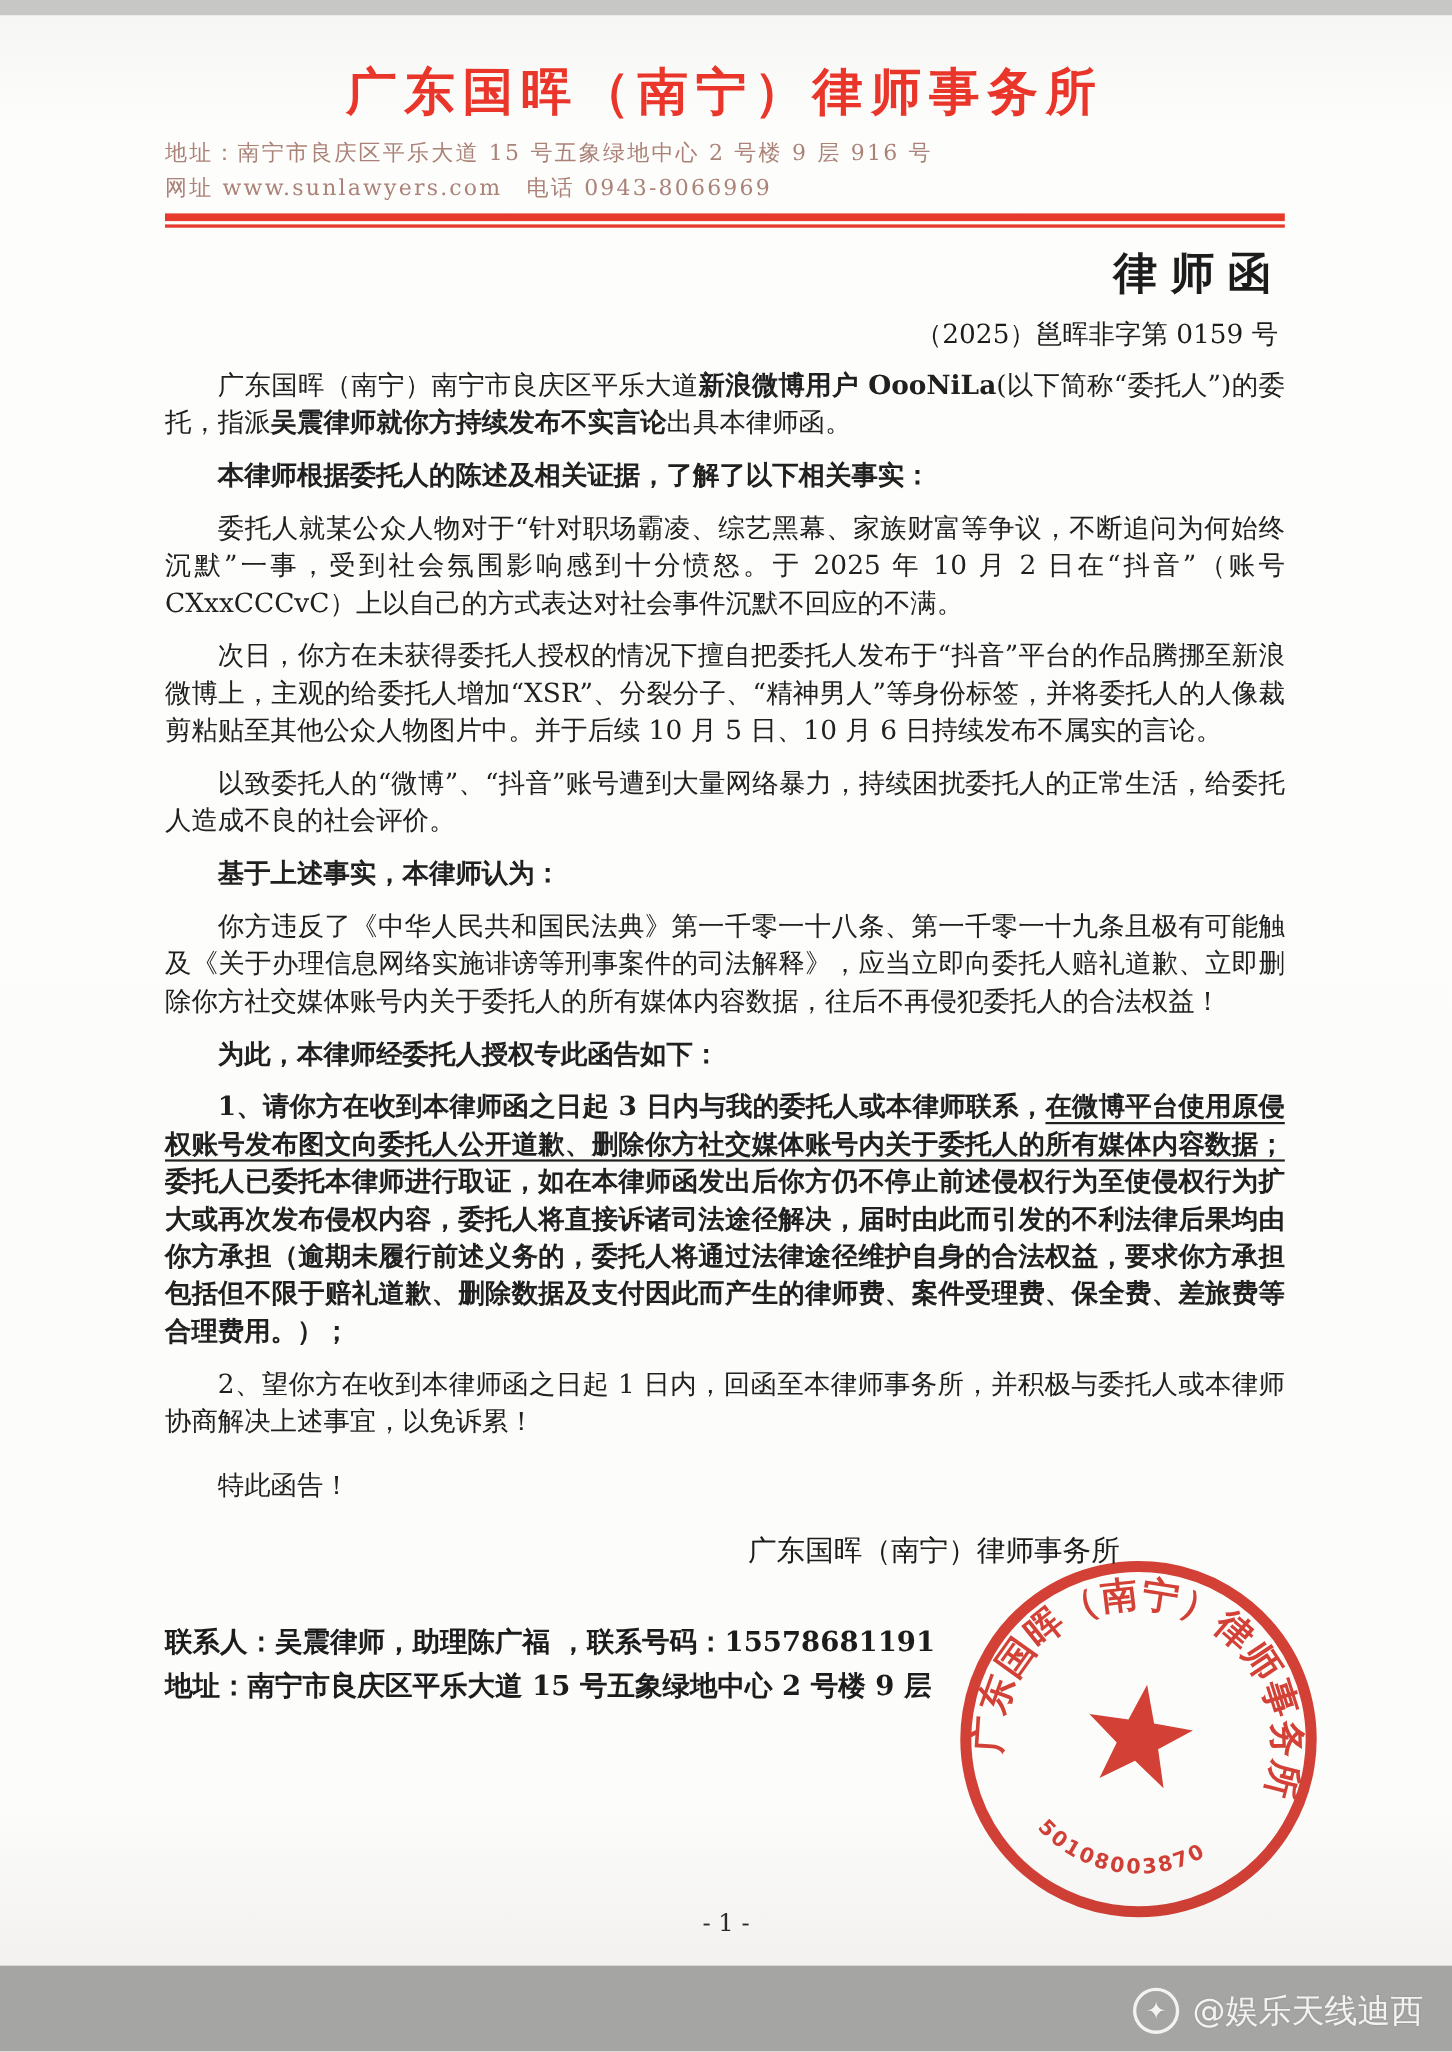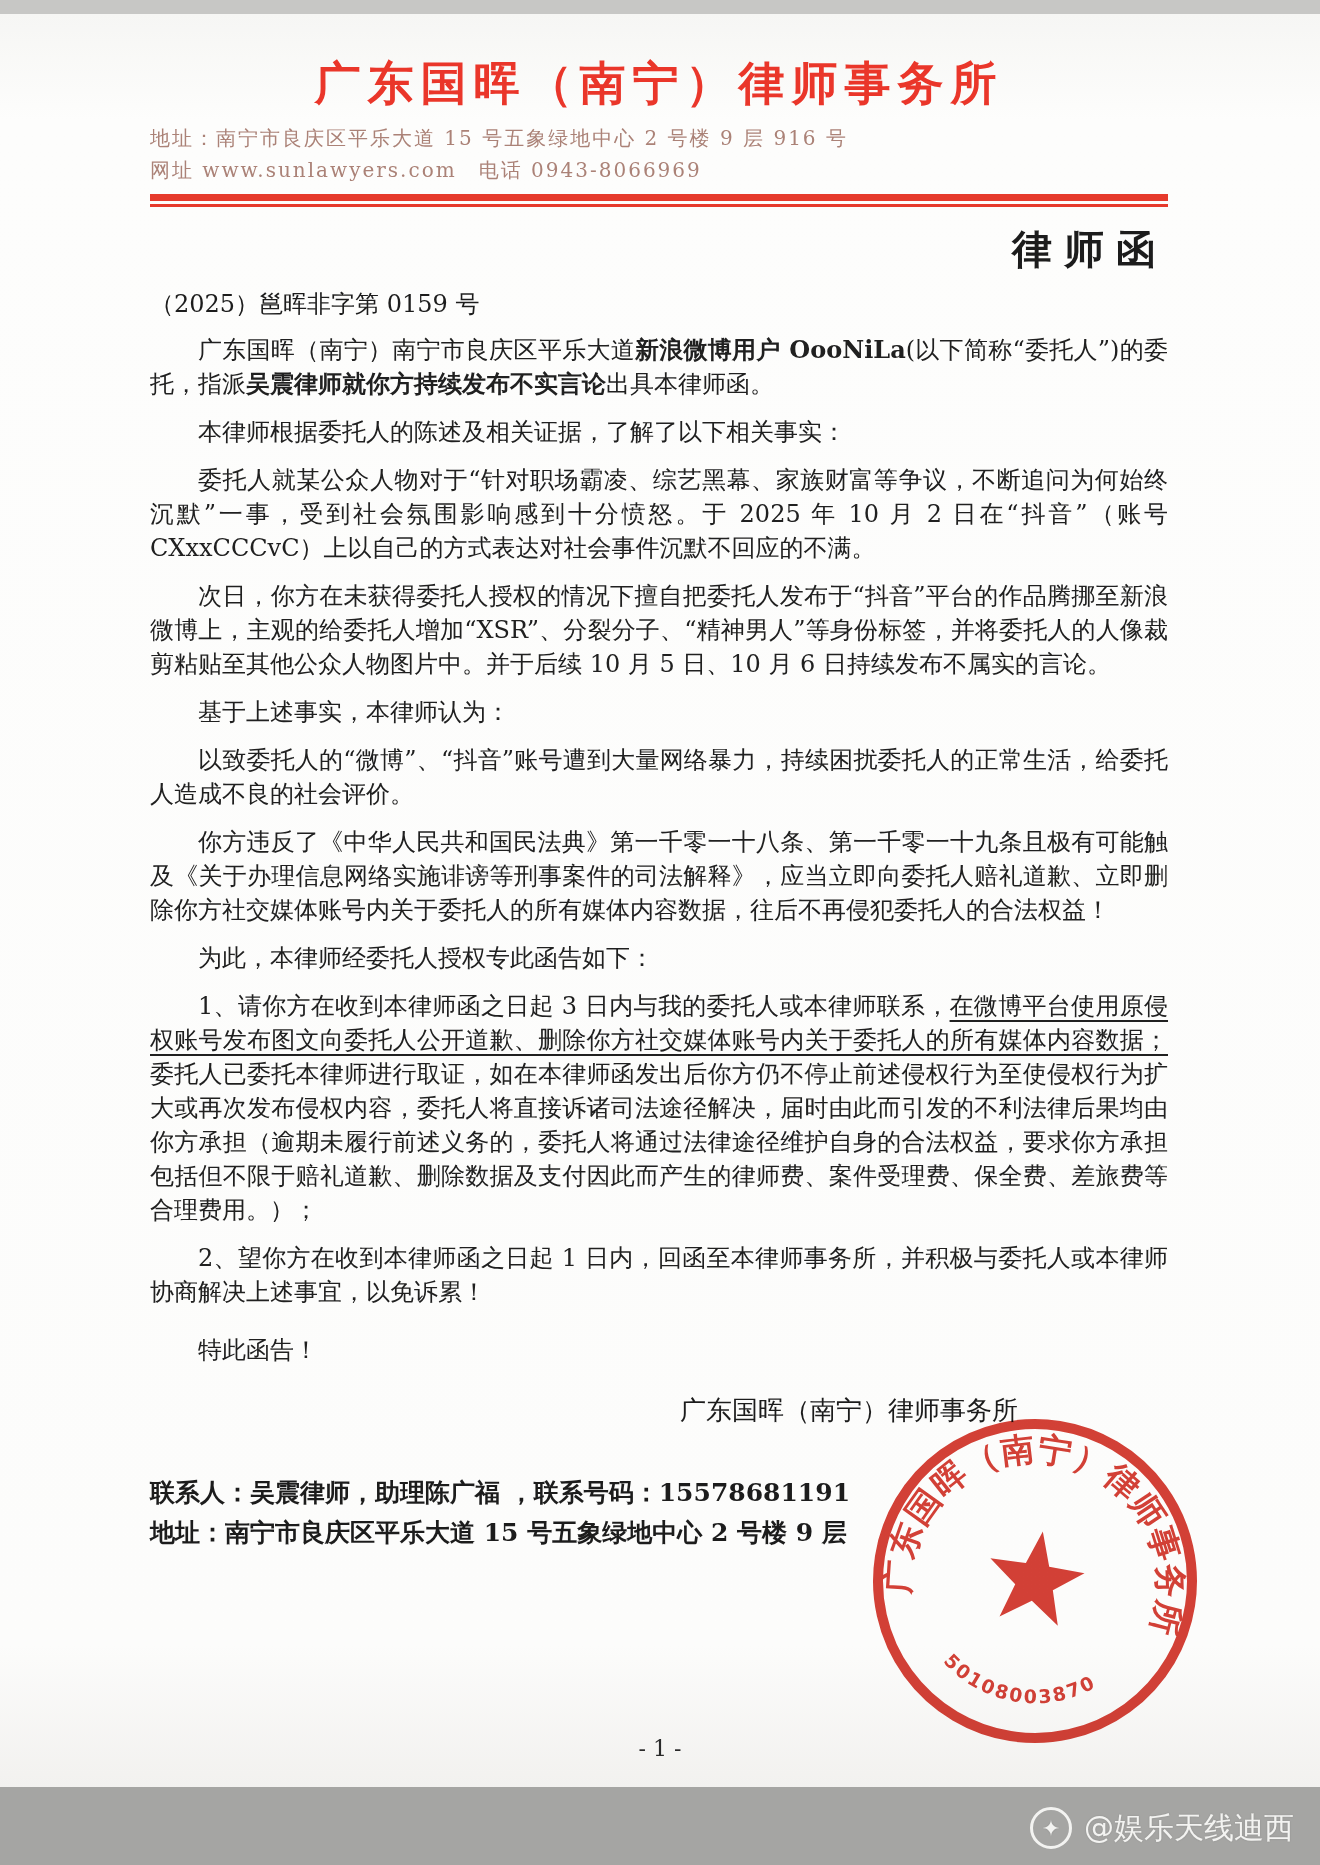--- a/index.html
+++ b/index.html
@@ -48,40 +48,40 @@
   .doc-title {
     margin-top:18px;
     text-align:right;
     font-size:40px;
     line-height:48px;
     font-weight:bold;
     letter-spacing:12px;
   }
   .doc-no {
     margin-top:16px;
-    text-align:left;
+    text-align:right;
     font-size:24px;
     line-height:30px;
     padding-right:6px;
   }
   .addressee {
     margin-top:22px;
     font-size:26px;
     line-height:34px;
     font-weight:bold;
   }
   .para {
     margin-top:14px;
     font-size:24px;
     line-height:34px;
     text-indent:2em;
     text-align:justify;
     color:#202020;
   }
-  .strong { font-weight:normal; }
+  .strong { font-weight:bold; }
   .u {
     text-decoration:underline;
     text-underline-offset:6px;
     text-decoration-thickness:2px;
   }
   .closing { margin-top:24px; }
   .signature {
     margin-top:26px;
     font-size:26px;
     line-height:34px;
@@ -155,23 +155,23 @@
 
 
   <p class="para"><span>广东国晖（南宁）南宁市良庆区平乐大道</span><b>新浪微博用户 OooNiLa</b><span>(以下简称“委托人”)的委托，指派</span><b>吴震律师就你方持续发布不实言论</b><span>出具本律师函。</span></p>
 
   <p class="para strong">本律师根据委托人的陈述及相关证据，了解了以下相关事实：</p>
 
   <p class="para">委托人就某公众人物对于“针对职场霸凌、综艺黑幕、家族财富等争议，不断追问为何始终沉默”一事，受到社会氛围影响感到十分愤怒。于 2025 年 10 月 2 日在“抖音”（账号 CXxxCCCvC）上以自己的方式表达对社会事件沉默不回应的不满。</p>
 
   <p class="para">次日，你方在未获得委托人授权的情况下擅自把委托人发布于“抖音”平台的作品腾挪至新浪微博上，主观的给委托人增加“XSR”、分裂分子、“精神男人”等身份标签，并将委托人的人像裁剪粘贴至其他公众人物图片中。并于后续 10 月 5 日、10 月 6 日持续发布不属实的言论。</p>
 
+  <p class="para">以致委托人的“微博”、“抖音”账号遭到大量网络暴力，持续困扰委托人的正常生活，给委托人造成不良的社会评价。</p>
+
   <p class="para strong">基于上述事实，本律师认为：</p>
-
-  <p class="para">以致委托人的“微博”、“抖音”账号遭到大量网络暴力，持续困扰委托人的正常生活，给委托人造成不良的社会评价。</p>
 
   <p class="para">你方违反了《中华人民共和国民法典》第一千零一十八条、第一千零一十九条且极有可能触及《关于办理信息网络实施诽谤等刑事案件的司法解释》，应当立即向委托人赔礼道歉、立即删除你方社交媒体账号内关于委托人的所有媒体内容数据，往后不再侵犯委托人的合法权益！</p>
 
   <p class="para strong">为此，本律师经委托人授权专此函告如下：</p>
 
   <p class="para strong"><span>1、请你方在收到本律师函之日起 3 日内与我的委托人或本律师联系，</span><span class="u">在微博平台使用原侵权账号发布图文向委托人公开道歉、删除你方社交媒体账号内关于委托人的所有媒体内容数据；</span><span>委托人已委托本律师进行取证，如在本律师函发出后你方仍不停止前述侵权行为至使侵权行为扩大或再次发布侵权内容，委托人将直接诉诸司法途径解决，届时由此而引发的不利法律后果均由你方承担（逾期未履行前述义务的，委托人将通过法律途径维护自身的合法权益，要求你方承担包括但不限于赔礼道歉、删除数据及支付因此而产生的律师费、案件受理费、保全费、差旅费等合理费用。）；</span></p>
 
   <p class="para">2、望你方在收到本律师函之日起 1 日内，回函至本律师事务所，并积极与委托人或本律师协商解决上述事宜，以免诉累！</p>
 
   <p class="para closing">特此函告！</p>

